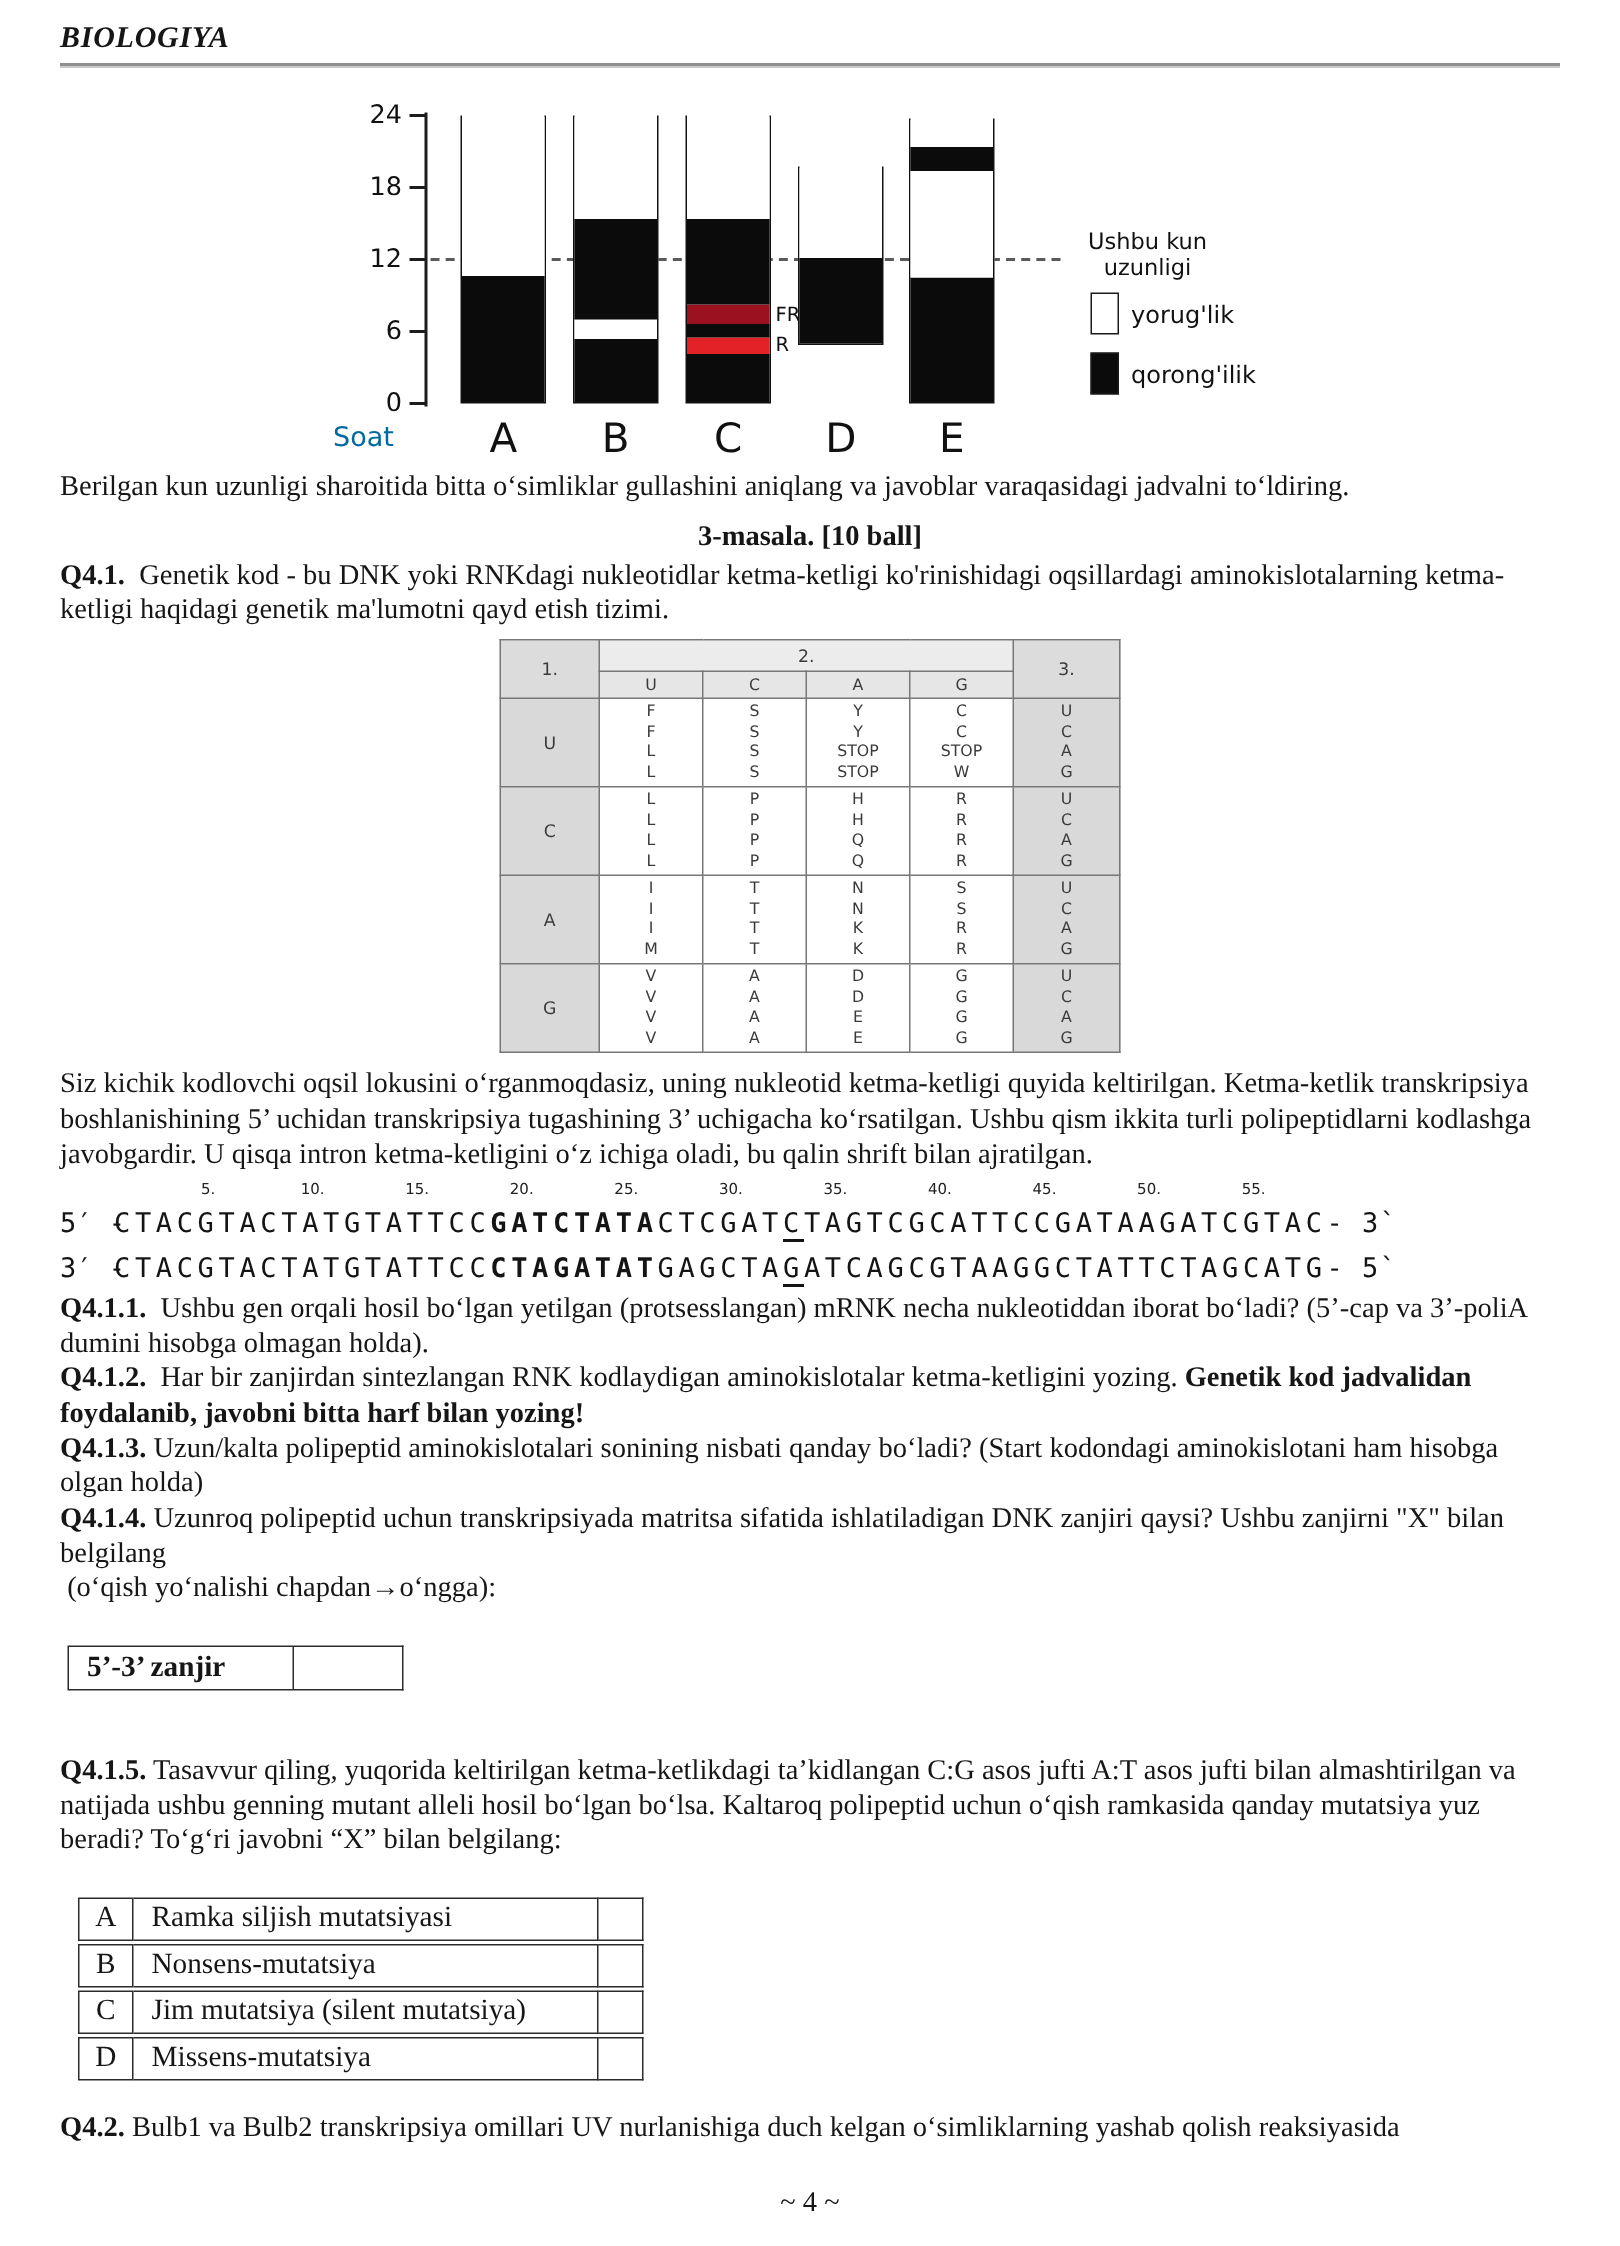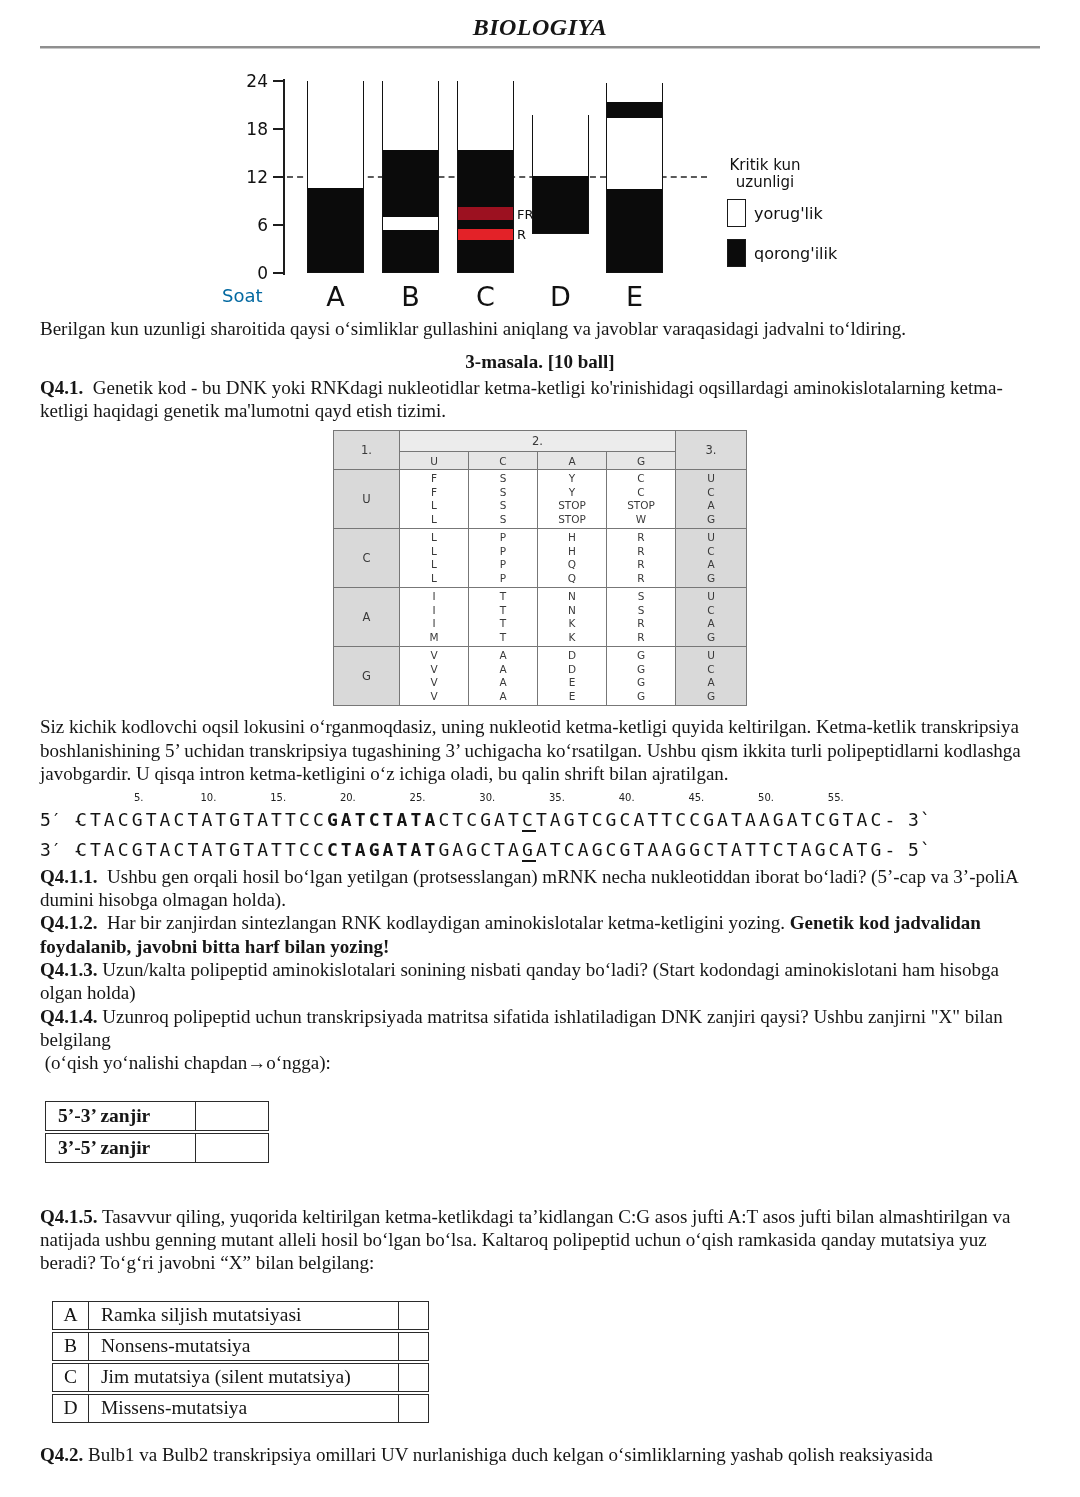--- a/index.html
+++ b/index.html
@@ -3,21 +3,21 @@
 <meta charset="utf-8">
 <style>
   html,body{margin:0;padding:0;background:#ffffff;}
   body{
     width:1080px;height:1497px;overflow:hidden;box-sizing:border-box;
     padding:14px 40px 8px 40px;
     font-family:"Liberation Serif","DejaVu Serif",serif;
     font-size:19px;color:#161616;
   }
   
-  .hdr{text-align:center;font-style:italic;font-weight:bold;font-size:24px;letter-spacing:.5px;}
+  .hdr{font-style:italic;font-weight:bold;font-size:20px;letter-spacing:.5px;}
   .hdr-rule{height:2px;background:#8f8f8f;margin-top:5px;border-bottom:1px solid #c9c9c9;}
   
   #chart{position:relative;height:260px;margin-top:8px;font-family:"DejaVu Sans","Liberation Sans",sans-serif;}
   #chart .yaxis{position:absolute;width:2px;background:#1d1d1d;}
   #chart .ytick{position:absolute;height:2px;background:#1d1d1d;}
   #chart .ylab{position:absolute;width:38px;text-align:right;font-size:17px;color:#111;}
   #chart .bar{position:absolute;border:1.6px solid #121212;box-sizing:border-box;background:#fff;}
   #chart .seg{position:absolute;left:0;right:0;}
   #chart .blab{position:absolute;text-align:center;font-size:27px;color:#111;}
   #chart .soat{position:absolute;font-size:18px;color:#0369a1;}
@@ -75,21 +75,21 @@
     <div class="ylab" style="left: 190px; top: 206px;">0</div>
     <div class="ytick" style="left: 233px; top: 167px; width: 11px;"></div>
     <div class="ylab" style="left: 190px; top: 158px;">6</div>
     <div class="ytick" style="left: 233px; top: 119px; width: 11px;"></div>
     <div class="ylab" style="left: 190px; top: 110px;">12</div>
     <div class="ytick" style="left: 233px; top: 71px; width: 11px;"></div>
     <div class="ylab" style="left: 190px; top: 62px;">18</div>
     <div class="ytick" style="left: 233px; top: 23px; width: 11px;"></div>
     <div class="ylab" style="left: 190px; top: 14px;">24</div>
     <div class="dash" style="left: 247px; top: 119px; width: 420px;"></div>
-    <div class="crit" style="left: 660px; top: 100px; width: 130px;">Kritik kun
+    <div class="crit" style="left: 660px; top: 100px; width: 130px;">Ushbu kun
 uzunligi</div>
     <div class="bar" style="left: 267px; top: 24px; width: 57px; height: 192px;">
       <div class="seg" style="bottom: 0px; height: 84px; background: rgb(11, 11, 11);"></div>
       <div class="seg" style="bottom: 84px; height: 108px; background: rgb(255, 255, 255);"></div>
     </div>
     <div class="blab" style="left: 267px; top: 224px; width: 57px;">A</div>
     <div class="bar" style="left: 342px; top: 24px; width: 57px; height: 192px;">
       <div class="seg" style="bottom: 0px; height: 41.6px; background: rgb(11, 11, 11);"></div>
       <div class="seg" style="bottom: 41.6px; height: 13.6px; background: rgb(255, 255, 255);"></div>
       <div class="seg" style="bottom: 55.2px; height: 66.4px; background: rgb(11, 11, 11);"></div>
@@ -119,21 +119,21 @@
       <div class="seg" style="bottom: 169.6px; height: 20.8px; background: rgb(255, 255, 255);"></div>
     </div>
     <div class="blab" style="left: 566px; top: 224px; width: 57px;">E</div>
     <div class="soat" style="left: 182px; top: 228px;">Soat</div>
     <div class="lgbox" style="left: 687px; top: 142px; background: rgb(255, 255, 255);"></div>
     <div class="lglab" style="left: 714px; top: 147px; text-align: right;">yorug'lik</div>
     <div class="lgbox" style="left: 687px; top: 182px; background: rgb(11, 11, 11);"></div>
     <div class="lglab" style="left: 714px; top: 187px;">qorong'ilik</div>
   </div>
 
-<p class="para">Berilgan kun uzunligi sharoitida qaysi oʻsimliklar gullashini aniqlang va javoblar varaqasidagi jadvalni toʻldiring.</p>
+<p class="para">Berilgan kun uzunligi sharoitida bitta oʻsimliklar gullashini aniqlang va javoblar varaqasidagi jadvalni toʻldiring.</p>
 
 <p class="para center sect">3-masala. [10 ball]</p>
 
 <p class="para"><b>Q4.1.</b><span>  Genetik kod - bu DNK yoki RNKdagi nukleotidlar ketma-ketligi ko'rinishidagi oqsillardagi aminokislotalarning ketma-ketligi haqidagi genetik ma'lumotni qayd etish tizimi.</span></p>
 
 <table class="codon">
     <tbody id="codonBody">
       <tr>
         <td class="ct-corner" rowspan="2" style="width: 65px;">1.</td>
         <td class="ct-top" colspan="4">2.</td>
@@ -307,24 +307,20 @@
 <p class="para"><b>Q4.1.3.</b><span> Uzun/kalta polipeptid aminokislotalari sonining nisbati qanday boʻladi? (Start kodondagi aminokislotani ham hisobga olgan holda)</span></p>
 <p class="para"><b>Q4.1.4.</b><span> Uzunroq polipeptid uchun transkripsiyada matritsa sifatida ishlatiladigan DNK zanjiri qaysi? Ushbu zanjirni "X" bilan belgilang
  (oʻqish yoʻnalishi chapdan→oʻngga):</span></p>
 
 <table class="ans" id="strandTbl">
     <tbody>
       <tr>
         <td class="lab">5’-3’ zanjir</td>
         <td class="val"></td>
       </tr>
-      <tr>
-        <td class="lab">3’-5’ zanjir</td>
-        <td class="val"></td>
-      </tr>
     </tbody>
   </table>
 
 <p class="para" style="margin-top:40px"><b>Q4.1.5.</b><span> Tasavvur qiling, yuqorida keltirilgan ketma-ketlikdagi ta’kidlangan C:G asos jufti A:T asos jufti bilan almashtirilgan va natijada ushbu genning mutant alleli hosil boʻlgan boʻlsa. Kaltaroq polipeptid uchun oʻqish ramkasida qanday mutatsiya yuz beradi? Toʻgʻri javobni “X” bilan belgilang:</span></p>
 
 <table class="ans" id="mutTbl">
     <tbody>
       <tr>
         <td class="key">A</td>
         <td class="lab">Ramka siljish mutatsiyasi</td>

